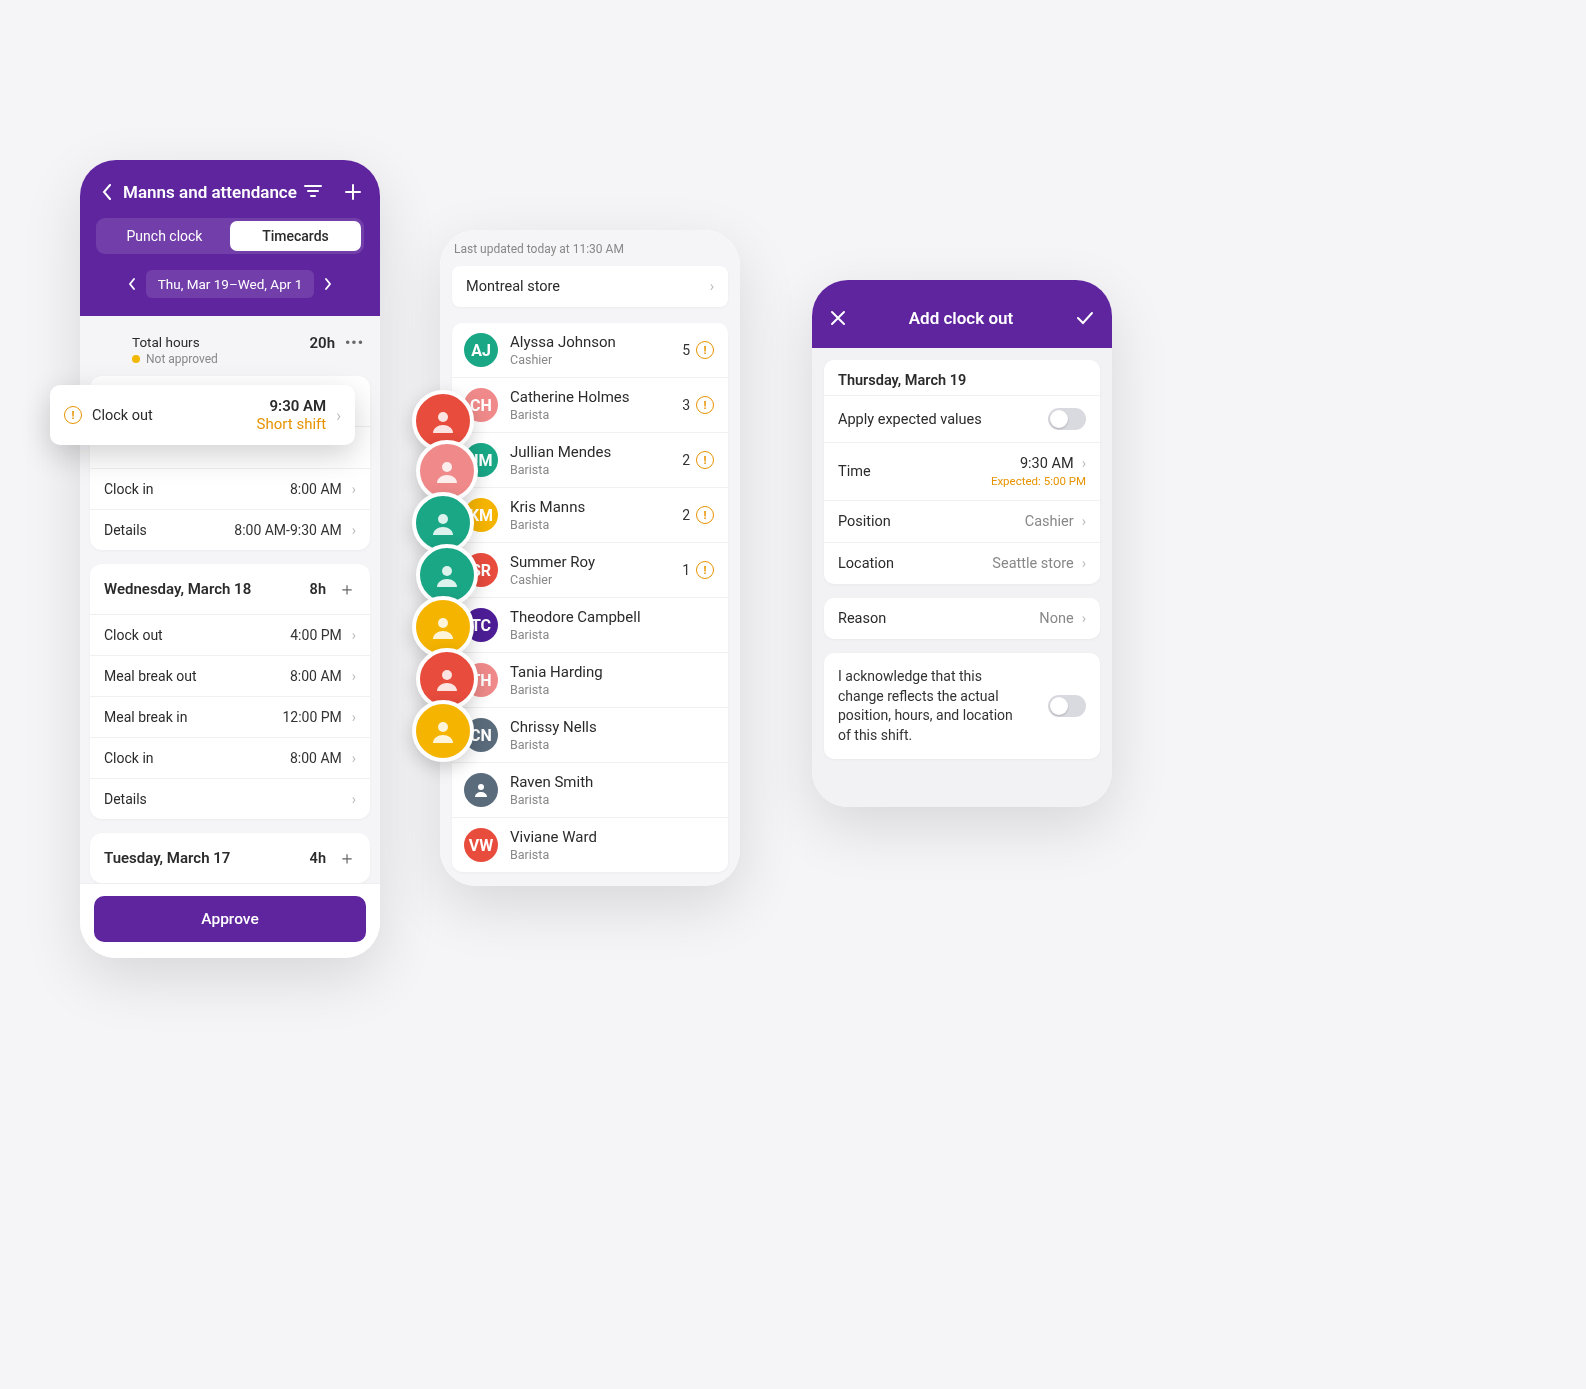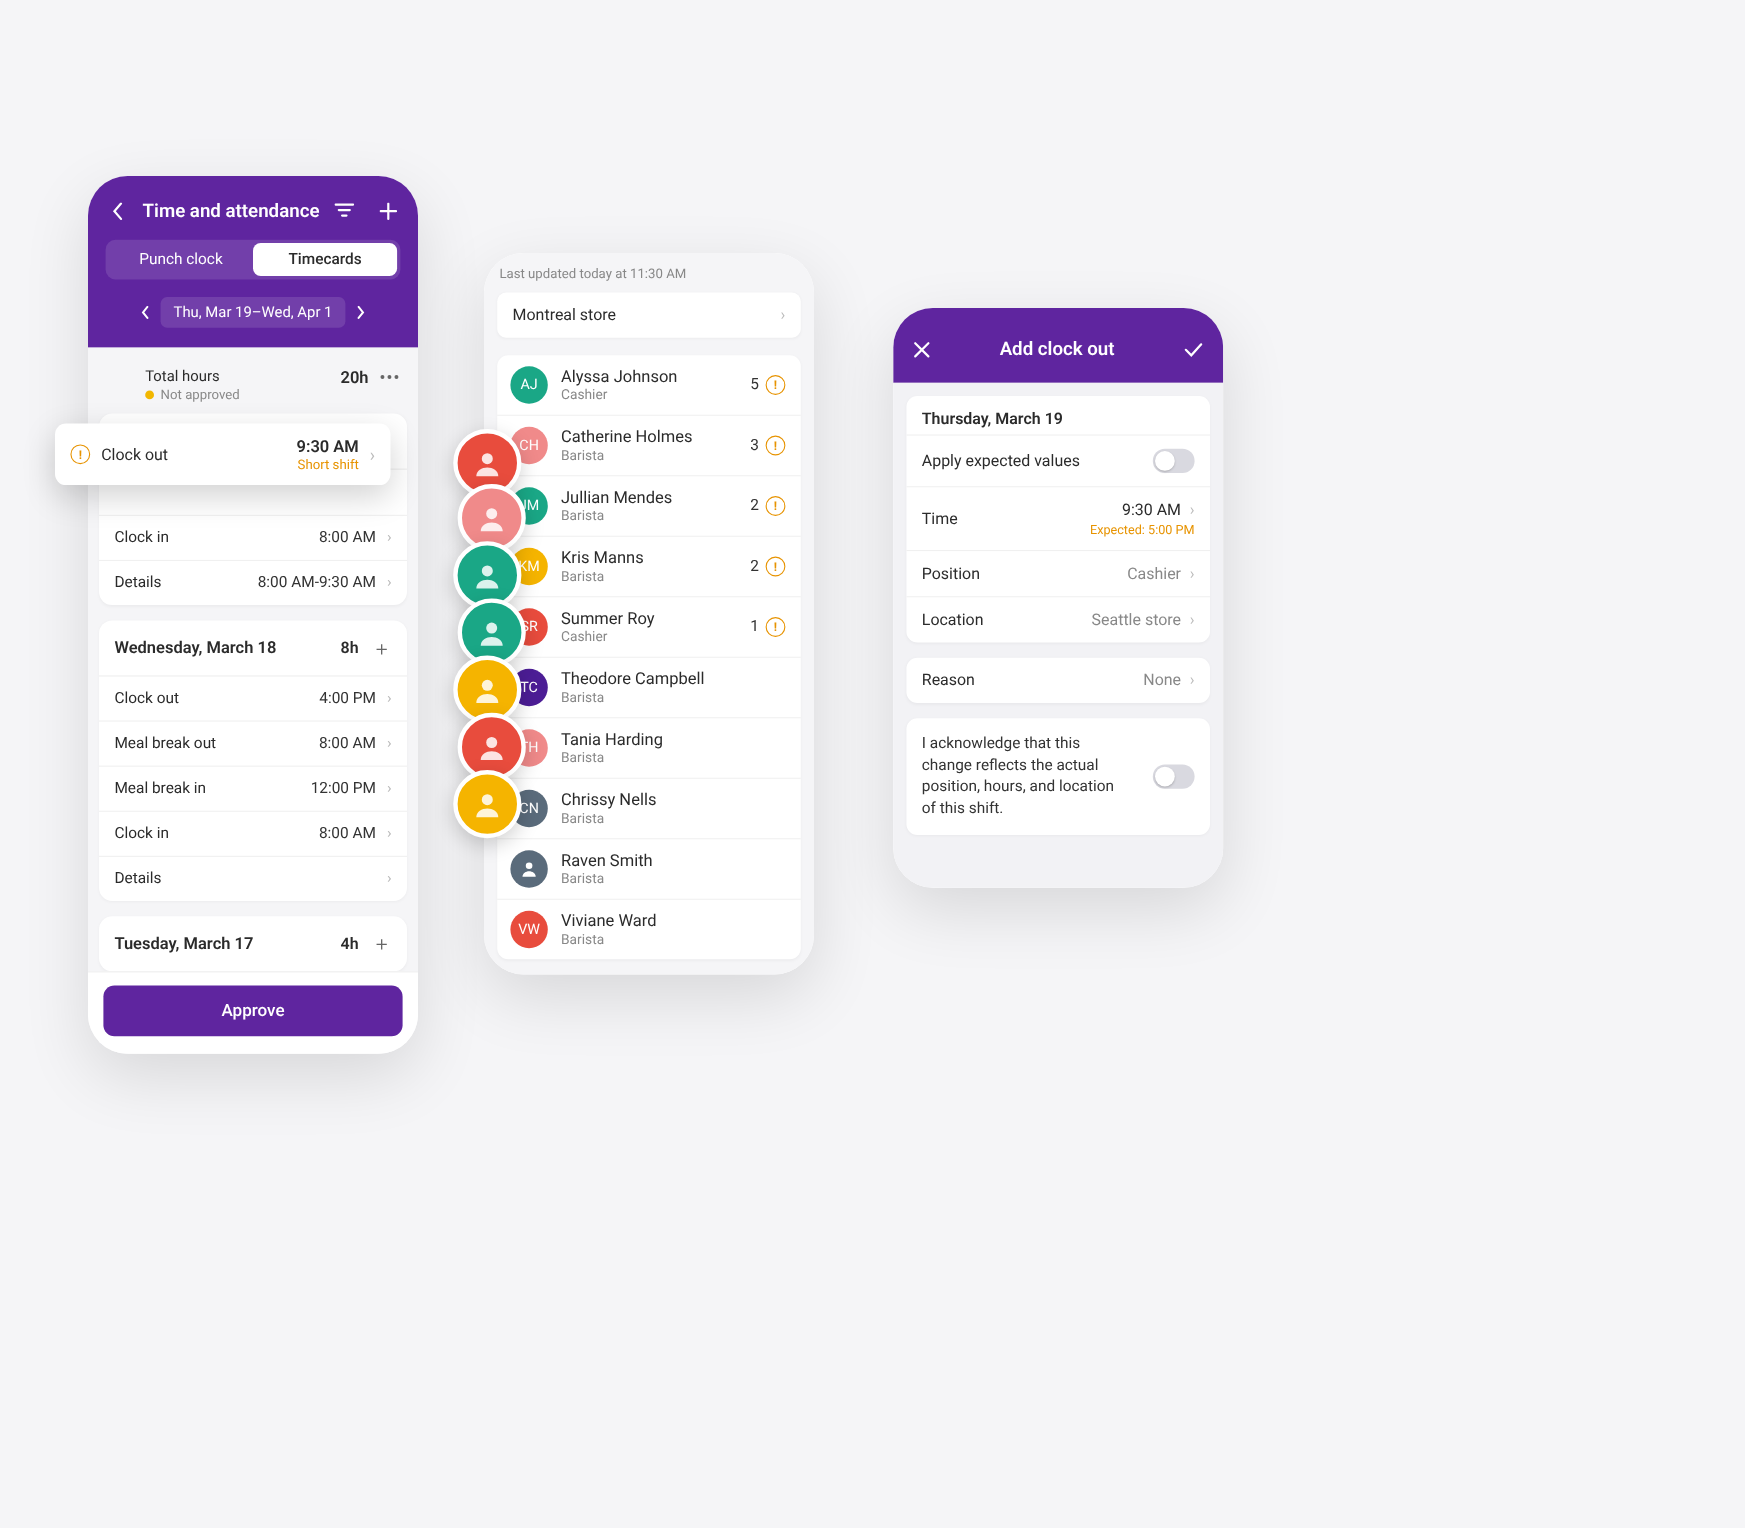--- a/index.html
+++ b/index.html
@@ -87,21 +87,21 @@
     background:#fff; border-radius:10px; box-shadow: 0 10px 30px rgba(0,0,0,0.18);
     padding: 12px 14px; display:flex; align-items:center; gap:10px;
   }
   .warn-circ {
     width:18px;height:18px;border:1.5px solid #e79300;border-radius:50%;
     display:flex;align-items:center;justify-content:center;color:#e79300;font-size:11px;font-weight:700;
   }
   .popover .txt { flex:1; font-size:14.5px; }
   .popover .time-col { text-align:right; }
   .popover .tm { font-size:15px; font-weight:600; }
-  .popover .short { font-size:12px; color:#e79300; }
+  .popover .short { font-size:15px; color:#e79300; }
 
   .approve-wrap { padding: 12px 14px 16px; background:#fff; border-top:1px solid #eee; }
   .approve-btn {
     background:#5f259f; color:#fff; text-align:center; padding:14px 0;
     border-radius:10px; font-size:15.5px; font-weight:500;
   }
 
   
   .p2 { left: 440px; top: 230px; }
   .p2-header {
@@ -118,21 +118,21 @@
     margin-bottom: 16px;
   }
   .emp-list { background:#fff; border-radius:10px; box-shadow: 0 1px 3px rgba(0,0,0,0.04); }
   .emp-row {
     display:flex; align-items:center; gap:12px; padding: 10px 14px 10px 12px;
     border-bottom:1px solid #f0f0f0; position:relative;
   }
   .emp-row:last-child { border-bottom:none; }
   .avatar {
     width:34px; height:34px; border-radius:50%; display:flex;
-    align-items:center; justify-content:center; font-size:13px; color:#fff; font-weight:400;
+    align-items:center; justify-content:center; font-size:16px; color:#fff; font-weight:700;
     flex-shrink:0;
   }
   .emp-info { flex:1; }
   .emp-name { font-size:15px; color:#2b2b2b; }
   .emp-role { font-size:12.5px; color:#888; margin-top:1px; }
   .emp-badge { display:flex; align-items:center; gap:6px; font-size:14px; color:#333; }
 
   
   .bubble {
     position:absolute; width:62px; height:62px; border-radius:50%;
@@ -175,21 +175,21 @@
 
 <div class="phone p1">
   <div class="phone-inner">
     <div class="p1-header">
       <div class="p1-title-row">
         <span class="hdr-icon">
           <svg width="10" height="16" viewBox="0 0 10 16">
               <path d="M8 1 2 8l6 7" stroke="#fff" stroke-width="2" fill="none" stroke-linecap="round"></path>
             </svg>
         </span>
-        <span class="p1-title">Time and attendance</span>
+        <span class="p1-title">Manns and attendance</span>
         <span class="hdr-icons-right">
           <span class="hdr-icon">
             <svg width="18" height="14" viewBox="0 0 18 14">
                 <path d="M1 2h16M4 7h10M7 12h4" stroke="#fff" stroke-width="2" stroke-linecap="round"></path>
               </svg>
           </span>
           <span class="hdr-icon">
             <svg width="16" height="16" viewBox="0 0 16 16">
                 <path d="M8 1v14M1 8h14" stroke="#fff" stroke-width="2" stroke-linecap="round"></path>
               </svg>

